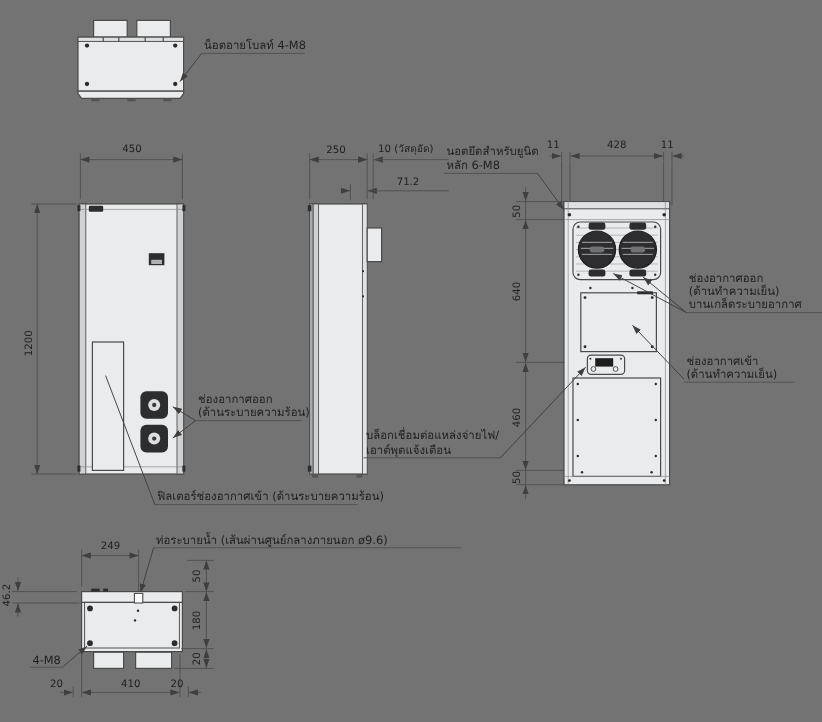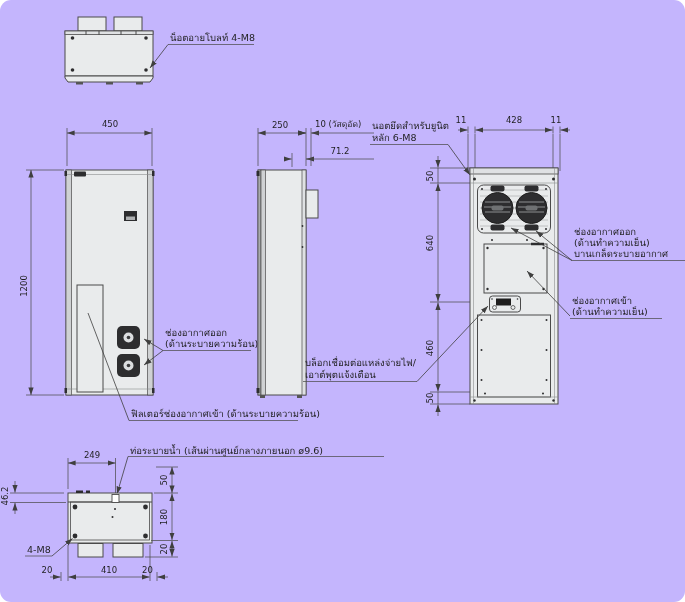--- a/index.html
+++ b/index.html
@@ -1,16 +1,16 @@
 <!DOCTYPE html>
 <html><head>
 <meta charset="utf-8">
 <style>
   html,body{margin:0;padding:0;background:#ffffff;}
-  .page{width:685px;height:602px;background:#c4b5fd;position:relative;font-family:"DejaVu Sans",sans-serif;border-radius:11px;}
+  .page{width:685px;height:602px;background:#737373;position:relative;font-family:"DejaVu Sans",sans-serif;}
   svg{display:block;}
   .face{fill:#e9ebec;stroke:#4a4a4a;stroke-width:1;}
   .face2{fill:#dfe1e3;stroke:#4a4a4a;stroke-width:.8;}
   .rail{fill:#cfd1d3;stroke:#4a4a4a;stroke-width:.7;}
   .raildark{fill:#a8aaac;stroke:#4a4a4a;stroke-width:.7;}
   .edge{stroke:#4a4a4a;stroke-width:1;fill:none;}
   .thin{stroke:#8b8d8f;stroke-width:.6;fill:none;}
   .dim{stroke:#4f4f4f;stroke-width:.75;fill:none;}
   .lead{stroke:#3f3f3f;stroke-width:.8;fill:none;}
   .dark{fill:#2d2d2f;stroke:none;}

